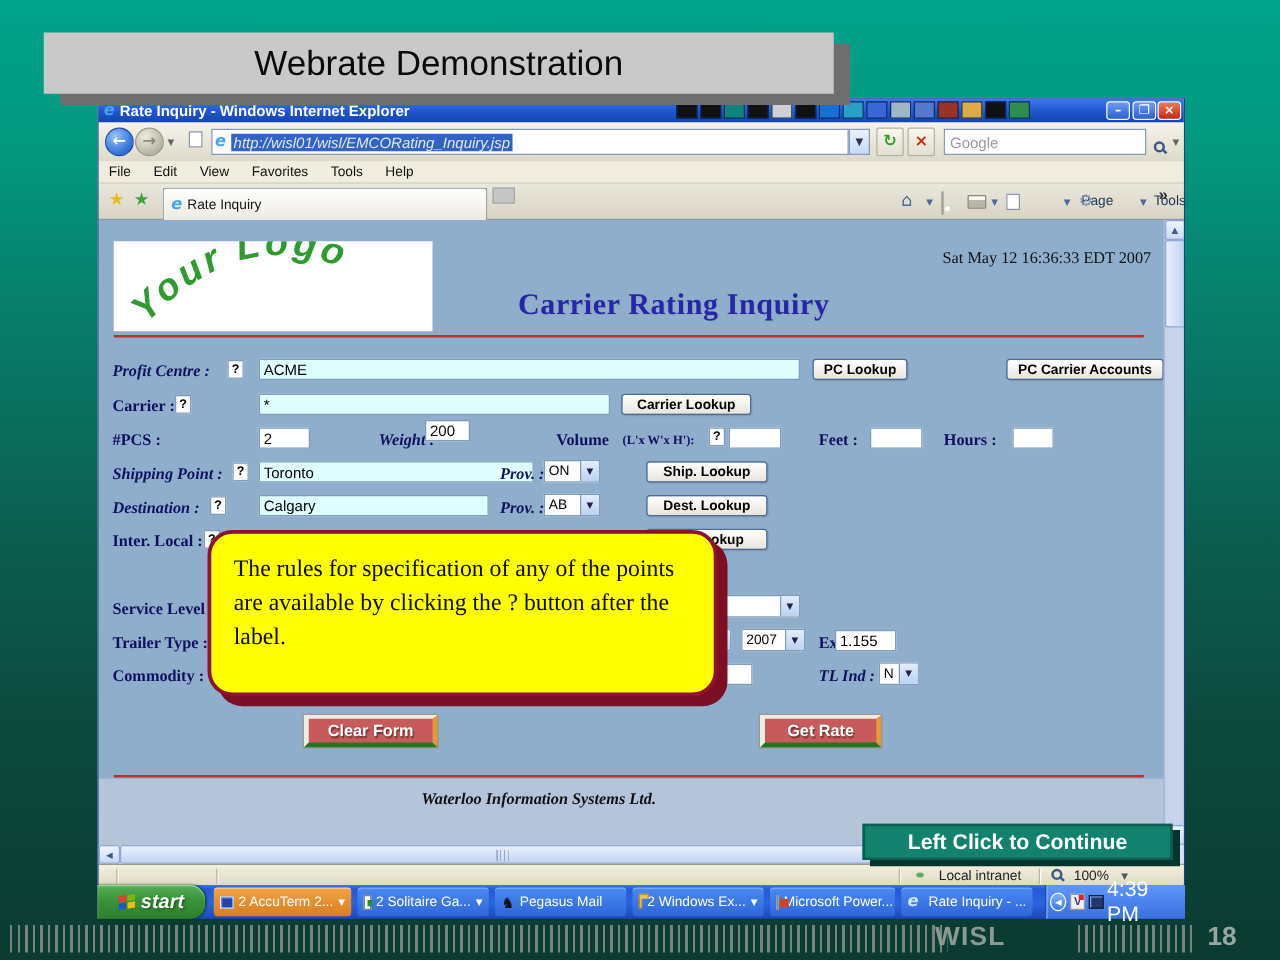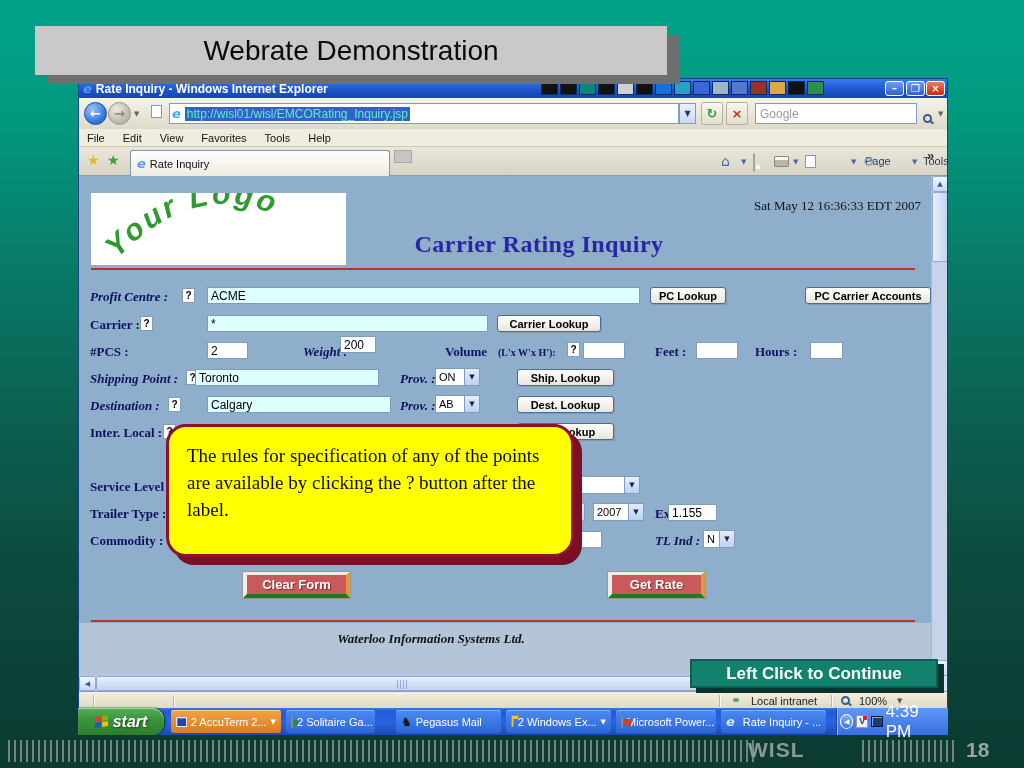--- a/index.html
+++ b/index.html
@@ -38,21 +38,21 @@
   .wbtn.close { background:linear-gradient(#F07A5A,#C82A10); }
 
   .addressbar { left:0; top:19px; width:868px; height:31px;
     background:linear-gradient(#F5F3EA,#DEDACA); }
   .navcirc { top:4px; width:23px; height:23px; border-radius:50%;
     display:flex; align-items:center; justify-content:center; font-size:13px; font-weight:bold; }
   .back { left:5px; background:radial-gradient(circle at 35% 30%,#9CC2F8,#2E6FD8 70%); color:#fff; border:1px solid #1C4FA8; }
   .fwd  { left:29px; background:radial-gradient(circle at 35% 30%,#EDEAE0,#B9B6A6 70%); color:#8A8876; border:1px solid #9B998A; }
   .addr-field { left:90px; top:5px; width:510px; height:21px; background:#fff; border:1px solid #849ABF;
     display:flex; align-items:center; font-size:12px; padding-left:2px; }
-  .addr-sel { background:#3163C5; color:#5eead4; padding:0 2px; white-space:nowrap; overflow:hidden; }
+  .addr-sel { background:#3163C5; color:#e5e5e5; padding:0 2px; white-space:nowrap; overflow:hidden;font-style:italic; }
   .addr-dd { left:600px; top:5px; width:17px; height:21px; background:linear-gradient(#EAF2FC,#C6D9F5);
     border:1px solid #849ABF; display:flex; align-items:center; justify-content:center; font-size:8px; color:#335; }
   .abtn { top:4px; width:22px; height:23px; background:linear-gradient(#F8F6EE,#E2DFD0); border:1px solid #B5B2A0;
     border-radius:2px; display:flex; align-items:center; justify-content:center; font-weight:bold; }
   .search-field { left:676px; top:5px; width:162px; height:21px; background:#fff; border:1px solid #849ABF;
     display:flex; align-items:center; font-size:12px; color:#999; padding-left:4px; }
   .g { font-family:"DejaVu Sans",sans-serif; }
 
   .menubar { left:0; top:50px; width:868px; height:18px; background:#F0EDDE; border-bottom:1px solid #CFCBB8;
     display:flex; align-items:center; gap:18px; padding-left:8px; font-size:11px; color:#111; }
@@ -297,21 +297,21 @@
       <span class="small abs" style="left:419px;top:171px">(L'x W'x H'):</span>
       <span class="qbtn abs" style="left:488px;top:166px">?</span>
       <div class="tfield abs" style="left:504px;top:166px;width:42px"></div>
       <span class="lbl abs" style="left:576px;top:168px">Feet :</span>
       <div class="tfield abs" style="left:617px;top:166px;width:42px"></div>
       <span class="lbl abs" style="left:676px;top:168px">Hours :</span>
       <div class="tfield abs" style="left:731px;top:166px;width:33px"></div>
 
       <span class="lbl it abs" style="left:11px;top:195px">Shipping Point :</span>
       <span class="qbtn abs" style="left:107px;top:194px">?</span>
-      <div class="tfield cyan abs" style="left:116px;top:193px;width:184px">Toronto</div>
+      <div class="tfield cyan abs" style="left:128px;top:193px;width:220px">Toronto</div>
       <span class="lbl it abs" style="left:321px;top:195px">Prov. :</span>
       <div class="combo abs" style="left:356px;top:192px;width:45px">
         <span class="cval">ON</span>
         <span class="cbtn g">▼</span>
       </div>
       <div class="lookup abs" style="left:438px;top:193px;width:97px">Ship. Lookup</div>
 
       <span class="lbl it abs" style="left:11px;top:222px">Destination :</span>
       <span class="qbtn abs" style="left:89px;top:221px">?</span>
       <div class="tfield cyan abs" style="left:128px;top:220px;width:184px">Calgary</div>
@@ -404,21 +404,21 @@
           <i></i>
           <i></i>
         </span>
       <span>start</span>
     </div>
     <div class="task active abs" style="left:93px;width:110px">
       <span class="miniterm"></span>
       <span>2 AccuTerm 2...</span>
       <span class="tarrow g">▼</span>
     </div>
-    <div class="task abs" style="left:208px;width:89px">
+    <div class="task abs" style="left:208px;width:105px">
       <span class="card">
           <b></b>
         </span>
       <span>2 Solitaire Ga...</span>
       <span class="tarrow g">▼</span>
     </div>
     <div class="task abs" style="left:318px;width:105px">
       <span class="g" style="font-size:12px;color:#111;line-height:1">♞</span>
       <span>Pegasus Mail</span>
     </div>

